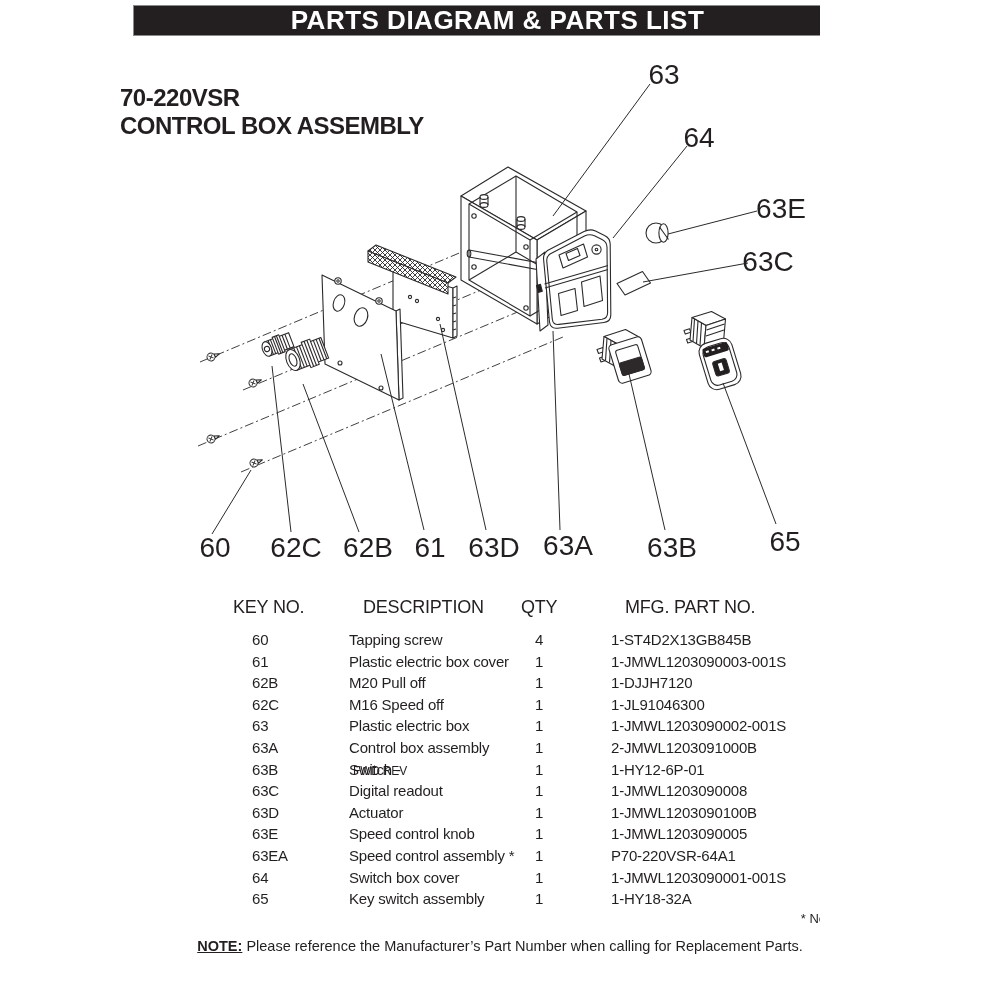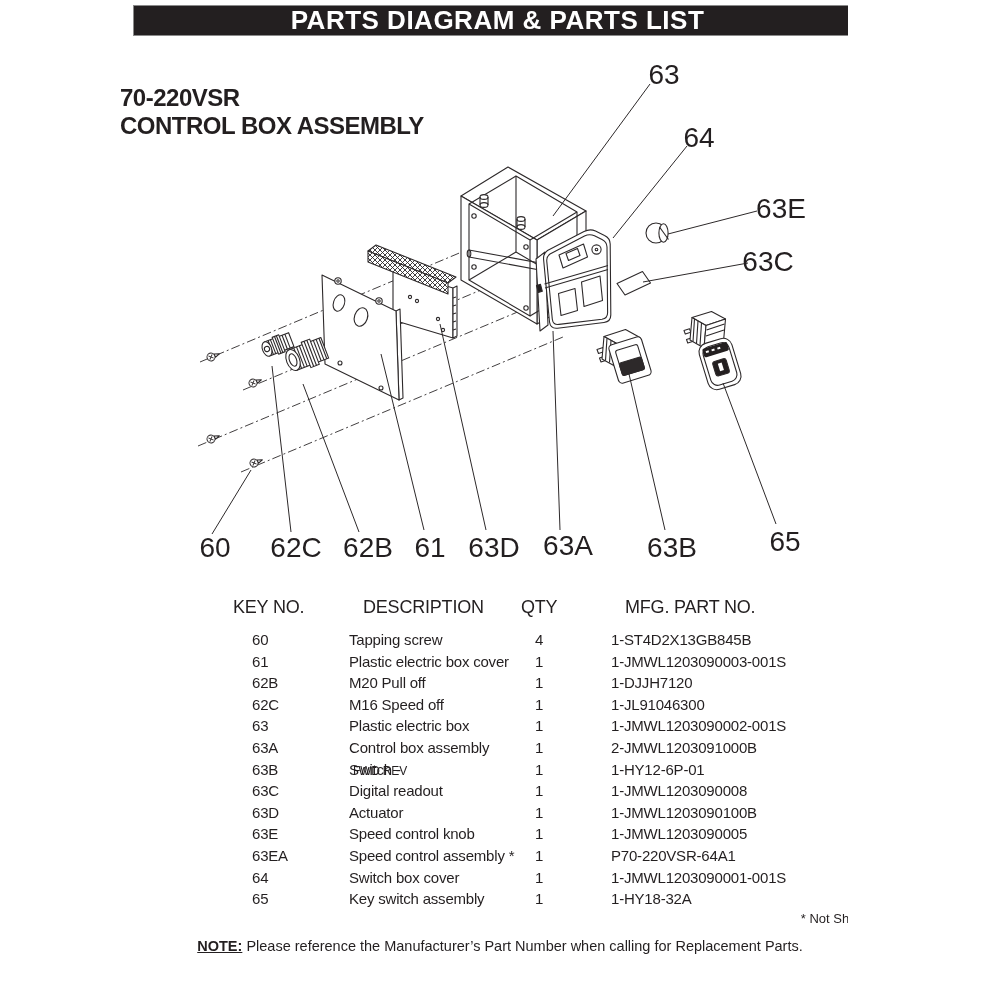--- a/index.html
+++ b/index.html
@@ -1,17 +1,17 @@
 <!DOCTYPE html>
 <html><head>
 <meta charset="utf-8">
 <style>
   html,body{margin:0;padding:0;background:#fff;}
   .page{position:relative;width:820px;height:1000px;background:#fff;overflow:hidden;
-        font-family:"Liberation Sans",sans-serif;color:#231f20;padding-left:28px;}
+        font-family:"Liberation Sans",sans-serif;color:#231f20;}
   .header-bar{position:absolute;left:133px;top:5px;width:729px;height:31px;background:#231f20;
         border:1px solid #8a8a8a;box-sizing:border-box;display:flex;align-items:center;justify-content:center;
         color:#fff;font-weight:bold;font-size:26px;letter-spacing:.5px;white-space:nowrap;}
   .title-block{position:absolute;left:120px;top:84px;width:320px;
         font-weight:bold;font-size:24px;line-height:28px;letter-spacing:-.5px;}
   svg.diagram{position:absolute;left:0;top:0;}
   .co{font-family:"Liberation Sans",sans-serif;font-size:28px;fill:#231f20;text-anchor:middle;}
   .thead span{position:absolute;font-weight:normal;font-size:18px;letter-spacing:-.2px;white-space:nowrap;}
   .trow{position:absolute;left:0;width:1000px;height:21px;font-size:15px;letter-spacing:-.2px;}
   .trow span{position:absolute;white-space:nowrap;}

